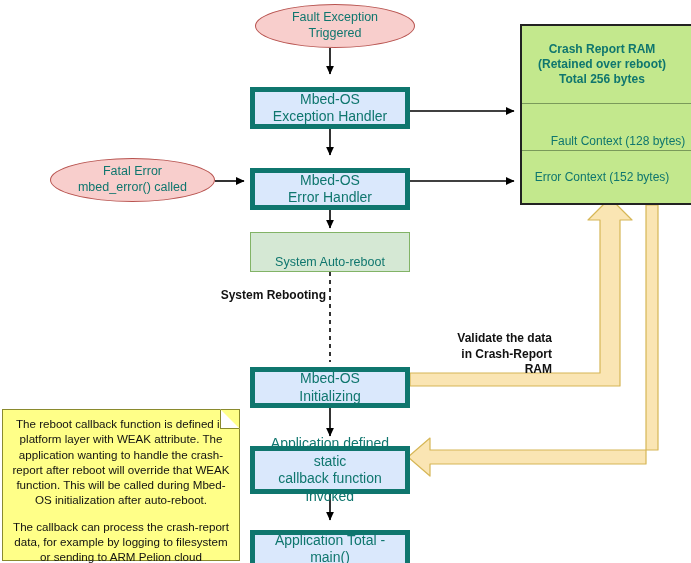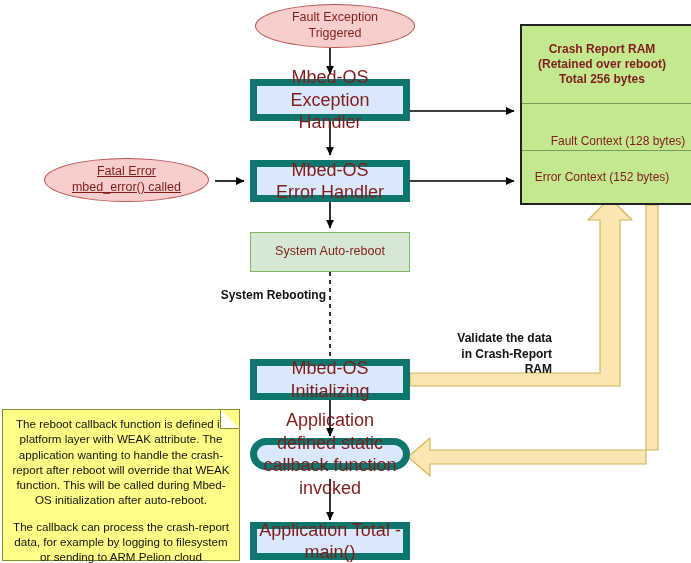--- a/index.html
+++ b/index.html
@@ -1,19 +1,19 @@
 <!DOCTYPE html>
 <html><head>
 <meta charset="utf-8">
 <style>
   html,body{margin:0;padding:0;background:#ffffff;}
   body{font-family:"Liberation Sans","DejaVu Sans",sans-serif;}
   #canvas{position:relative;width:691px;height:563px;overflow:hidden;background:#ffffff;}
-  .node{position:absolute;box-sizing:border-box;display:flex;align-items:center;justify-content:center;text-align:center;line-height:1.25;color:#7f1d1d;}
-  .proc{border:7px solid #0f766e;background:#dae8fc;font-size:18px;}
+  .node{position:absolute;box-sizing:border-box;display:flex;align-items:center;justify-content:center;text-align:center;line-height:1.25;color:#0f766e;}
+  .proc{border:5px solid #0f766e;background:#dae8fc;font-size:14px;margin-top:8px;}
   .greenproc{border:1px solid #82b366;background:#d5e8d4;font-size:12.5px;}
   .ellipse{border:1px solid #b85450;background:#f8cecc;border-radius:50%;font-size:12.5px;}
   .ram{border:2px solid #222222;background:#c3e88d;font-size:12px;}
   .ram-head{font-weight:bold;}
   .ram-div{position:absolute;left:0;right:0;height:1px;background:#7a9a5a;}
   .label{position:absolute;font-size:12px;color:#111111;line-height:1.3;text-align:right;}
   .label.bold{font-weight:bold;}
   .note{position:absolute;box-sizing:border-box;background:#ffff88;border:1px solid #8a8a2e;font-size:11.6px;line-height:1.32;color:#111111;text-align:center;padding:6px 7px 6px 7px;}
   .note .fold{position:absolute;top:-1px;right:-1px;width:19px;height:19px;background:#ffffff;border-left:1px solid #8a8a2e;border-bottom:1px solid #8a8a2e;
       clip-path:polygon(0 0,100% 100%,0 100%);}
@@ -50,40 +50,40 @@
   <div class="node ellipse" style="left:255px;top:4px;width:160px;height:44px;">
     <span style="white-space:pre-line;">Fault Exception
 Triggered</span>
   </div>
 
   <div class="node proc" style="left:250px;top:79px;width:160px;height:42px;">
     <span style="white-space:pre-line;">Mbed-OS
 Exception Handler</span>
   </div>
 
-  <div class="node ellipse" style="left:44px;top:158px;width:165px;height:44px;text-decoration:underline;">
+  <div class="node ellipse" style="left:50px;top:158px;width:165px;height:44px;">
     <span style="white-space:pre-line;">Fatal Error
 mbed_error() called</span>
   </div>
 
   <div class="node proc" style="left:250px;top:160px;width:160px;height:42px;">
     <span style="white-space:pre-line;">Mbed-OS
 Error Handler</span>
   </div>
 
-  <div class="node greenproc" style="left:250px;top:232px;width:160px;height:40px;">
+  <div class="node greenproc" style="left:250px;top:232px;width:160px;height:40px;align-items:flex-end;">
     <span style="white-space:pre-line;">System Auto-reboot</span>
   </div>
 
   <div class="node proc" style="left:250px;top:359px;width:160px;height:41px;">
     <span style="white-space:pre-line;">Mbed-OS
 Initializing</span>
   </div>
 
-  <div class="node proc" style="left:250px;top:438px;width:160px;height:32px;border-radius:18px;">
+  <div class="node proc" style="left:250px;top:438px;width:160px;height:48px;">
     <span style="white-space:pre-line;">Application defined static
 callback function invoked</span>
   </div>
 
   <div class="node proc" style="left:250px;top:522px;width:160px;height:38px;">
     <span style="white-space:pre-line;">Application Total - main()</span>
   </div>
 
   <div class="node ram" style="left:520px;top:24px;width:194px;height:181px;display:block;padding:15px;">
     <div class="node ram-head" style="left:0;top:0;width:160px;height:77px;border:0;background:transparent;font-size:12px;">

